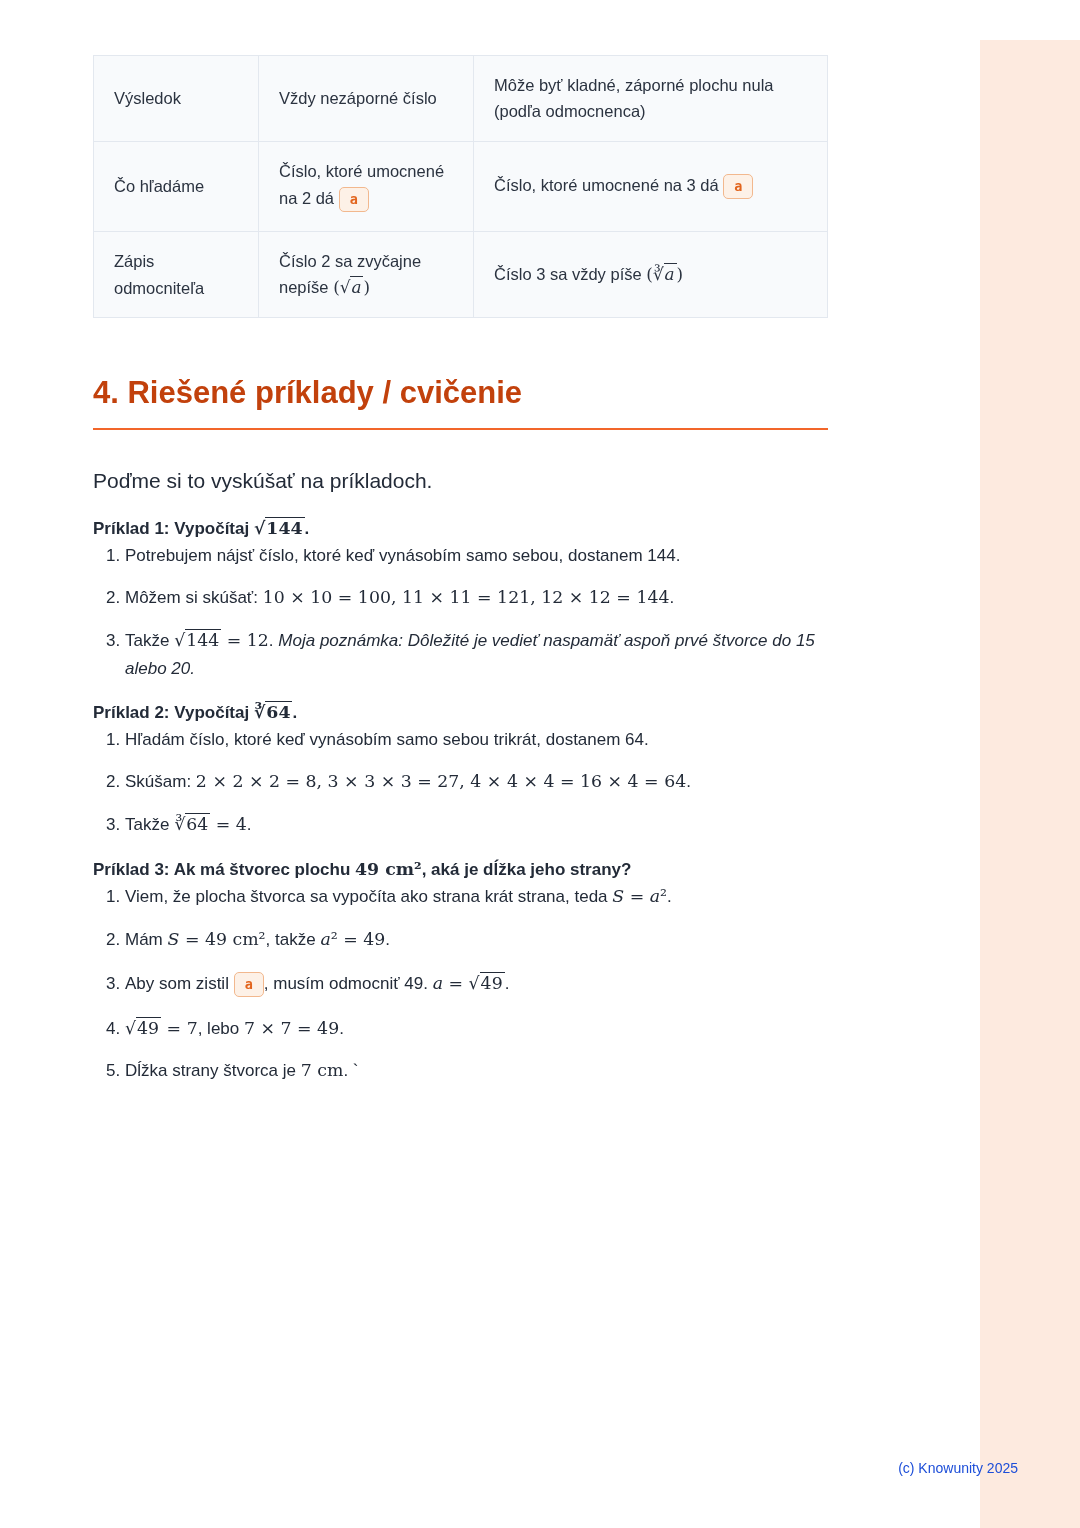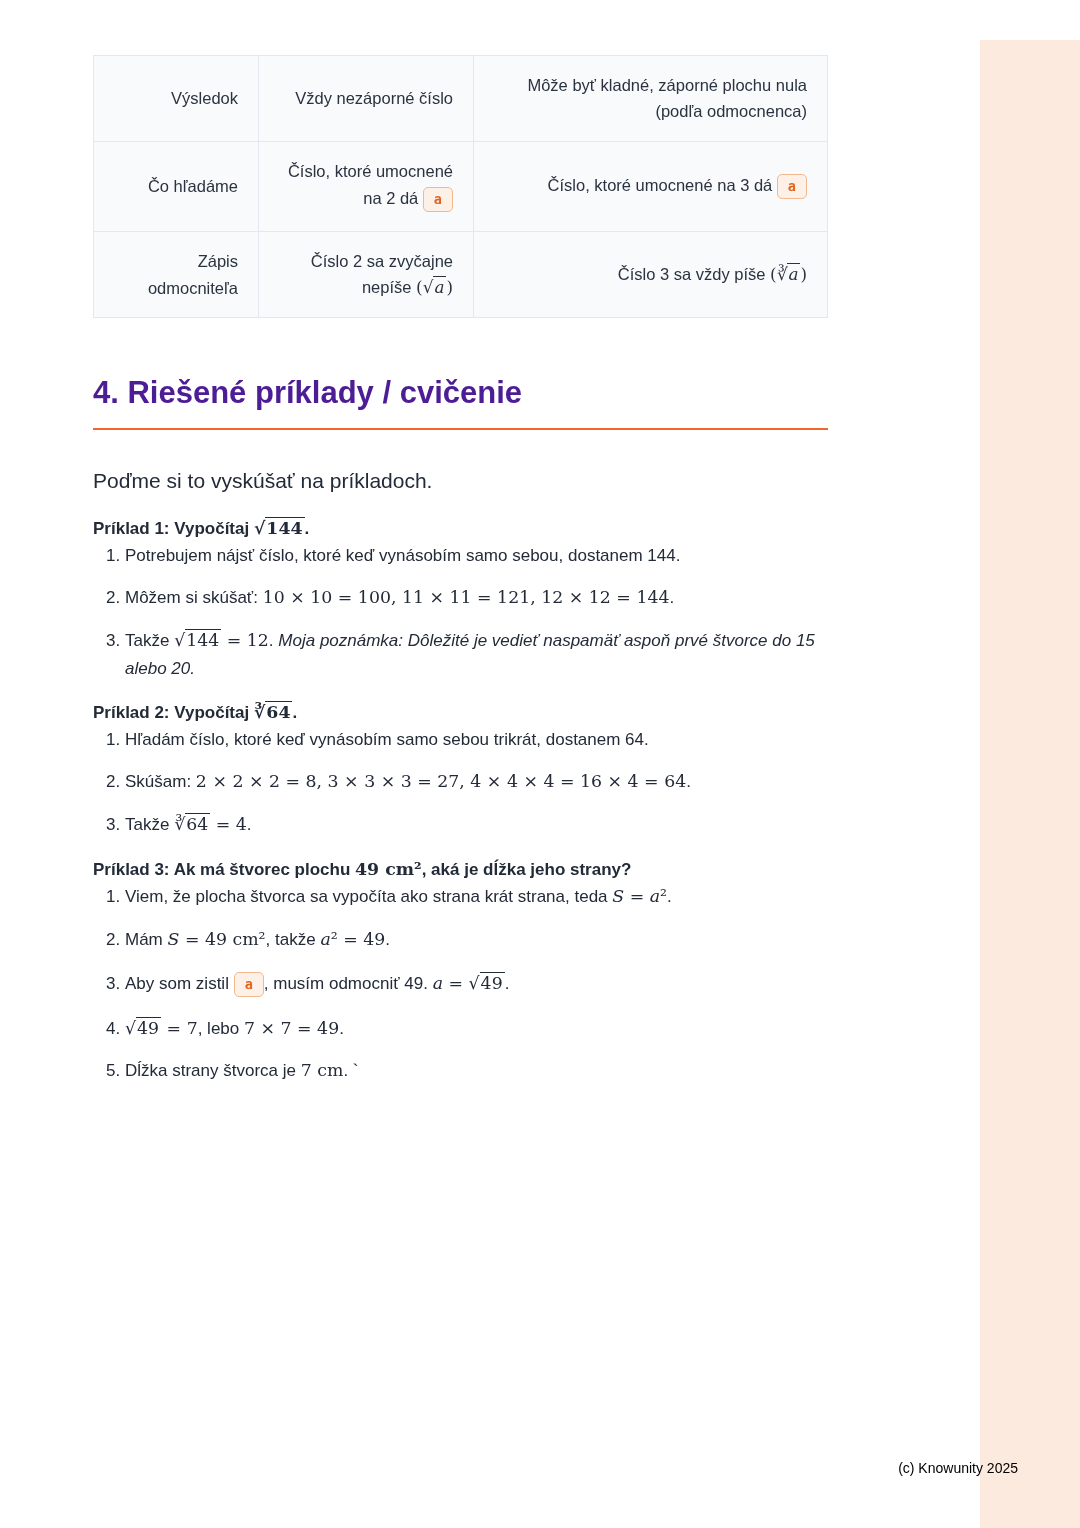--- a/index.html
+++ b/index.html
@@ -23,21 +23,20 @@
     z-index: 1;
     width: 735px;
     margin: 55px 0 0 93px;
   }
   table.info-table {
     border-collapse: collapse;
     width: 100%;
     background: #f8fafc;
     font-size: 16.5px;
     color: #2b3340;
-    text-align: right;
   }
   .info-table td {
     border: 1px solid #e3e8ef;
     padding: 16px 20px;
     vertical-align: middle;
     line-height: 1.6;
   }
   td.c1 { width: 165px; }
   td.c2 { width: 215px; }
   .code-badge {
@@ -51,42 +50,42 @@
     border-radius: 5px;
     padding: 3px 10px;
     line-height: 1.25;
     margin: 3px 0;
   }
   h2.section-heading {
     margin-top: 56px;
     font-size: 31px;
     line-height: 1.25;
     font-weight: 800;
-    color: #4c1d95;
+    color: #c2410c;
   }
   .heading-rule {
     border-bottom: 2px solid #f2662a;
     margin-top: 15px;
   }
   .intro { margin-top: 35px; font-size: 21px; line-height: 1.55; }
   .example-title { margin-top: 17px; font-size: 17px; font-weight: 700; line-height: 1.55; }
   ol.steps { padding-left: 32px; }
   ol.steps li { margin-bottom: 15px; font-size: 17px; line-height: 1.6; }
   .math { font-family: "DejaVu Serif", "Liberation Serif", serif; font-size: 1.02em; }
   .math.it { font-style: italic; }
   .em { font-style: italic; }
   .sqrt { white-space: nowrap; font-family: "DejaVu Serif", "Liberation Serif", serif; font-size: 1.02em; }
   .radicand { border-top: 1.5px solid currentColor; padding: 0 2px 0 1px; }
   .radicand.it { font-style: italic; }
   .footer {
     position: absolute;
     top: 1460px;
     right: 62px;
     font-size: 14px;
-    color: #000000;
+    color: #1d4ed8;
     z-index: 2;
   }
 </style>
 </head>
 <body>
 
 <div class="side-strip"></div>
 
 <div class="content">
 

